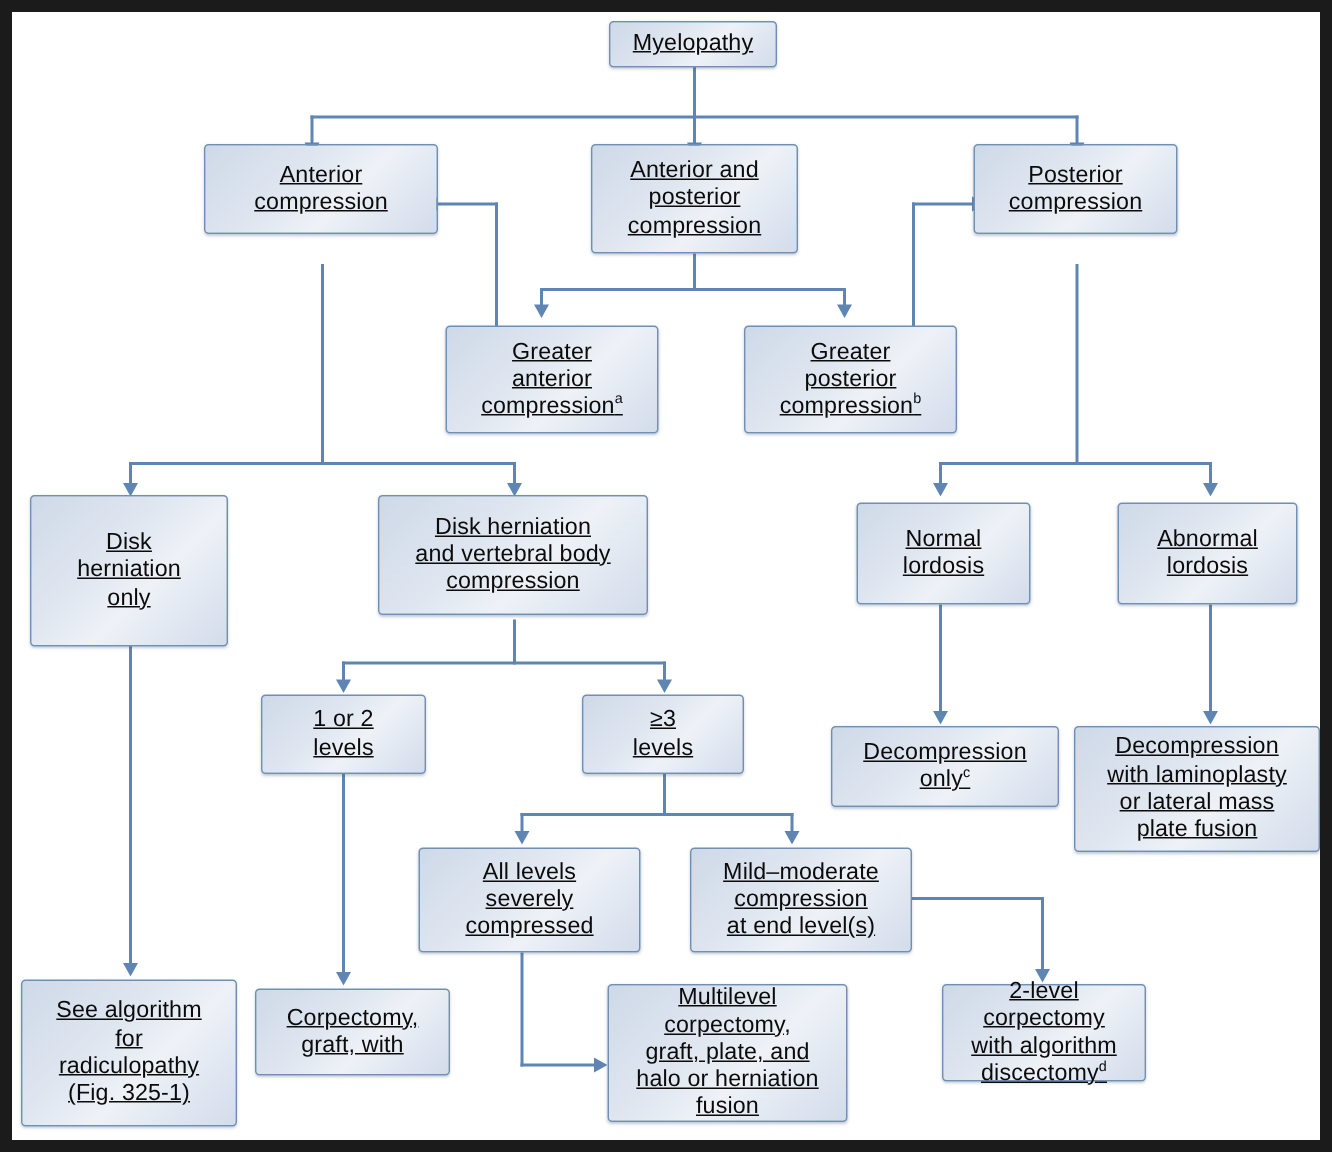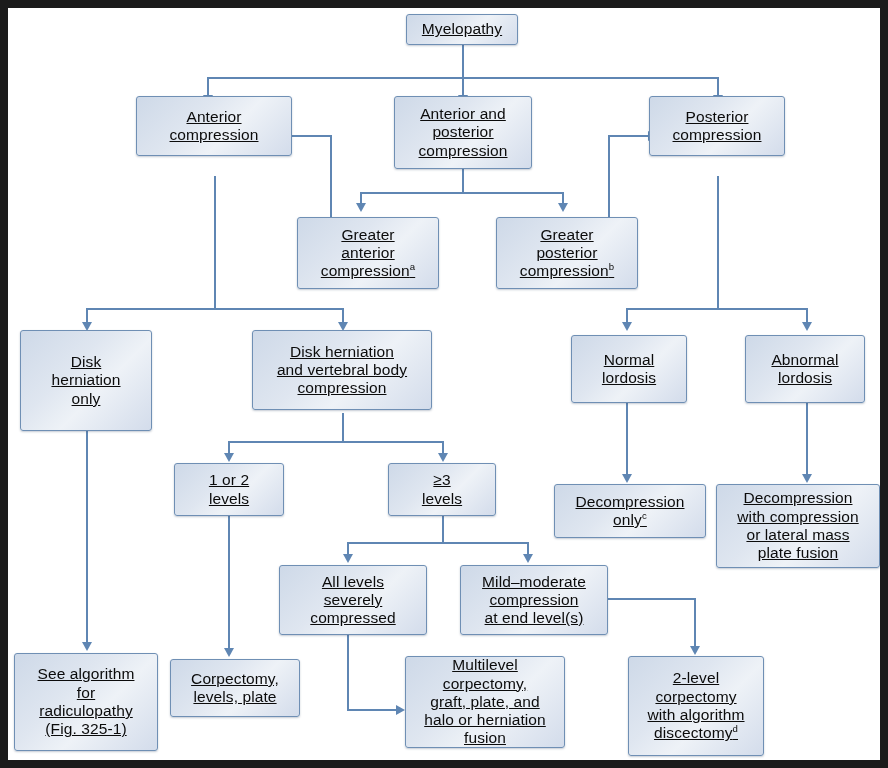--- a/index.html
+++ b/index.html
@@ -213,21 +213,21 @@
   <div class="node" style="left:546px;top:476px;width:152px;height:54px;">
     <div>
       <span class="t">Decompression</span>
       <span class="t"><span>only</span><sup>c</sup></span>
     </div>
   </div>
 
   <div class="node" style="left:708px;top:476px;width:164px;height:84px;">
     <div>
       <span class="t">Decompression</span>
-      <span class="t">with compression</span>
+      <span class="t">with laminoplasty</span>
       <span class="t">or lateral mass</span>
       <span class="t">plate fusion</span>
     </div>
   </div>
 
   <div class="node" style="left:271px;top:557px;width:148px;height:70px;">
     <div>
       <span class="t">All levels</span>
       <span class="t">severely</span>
       <span class="t">compressed</span>
@@ -247,35 +247,35 @@
       <span class="t">See algorithm</span>
       <span class="t">for</span>
       <span class="t">radiculopathy</span>
       <span class="t">(Fig. 325-1)</span>
     </div>
   </div>
 
   <div class="node" style="left:162px;top:651px;width:130px;height:58px;">
     <div>
       <span class="t">Corpectomy,</span>
-      <span class="t">levels, plate</span>
+      <span class="t">graft, with</span>
     </div>
   </div>
 
   <div class="node" style="left:397px;top:648px;width:160px;height:92px;">
     <div>
       <span class="t">Multilevel</span>
       <span class="t">corpectomy,</span>
       <span class="t">graft, plate, and</span>
       <span class="t">halo or herniation</span>
       <span class="t">fusion</span>
     </div>
   </div>
 
-  <div class="node" style="left:620px;top:648px;width:136px;height:100px;">
+  <div class="node" style="left:620px;top:648px;width:136px;height:65px;">
     <div>
       <span class="t">2-level</span>
       <span class="t">corpectomy</span>
       <span class="t">with algorithm</span>
       <span class="t"><span>discectomy</span><sup>d</sup></span>
     </div>
   </div>
 
  </div>
 </div>

